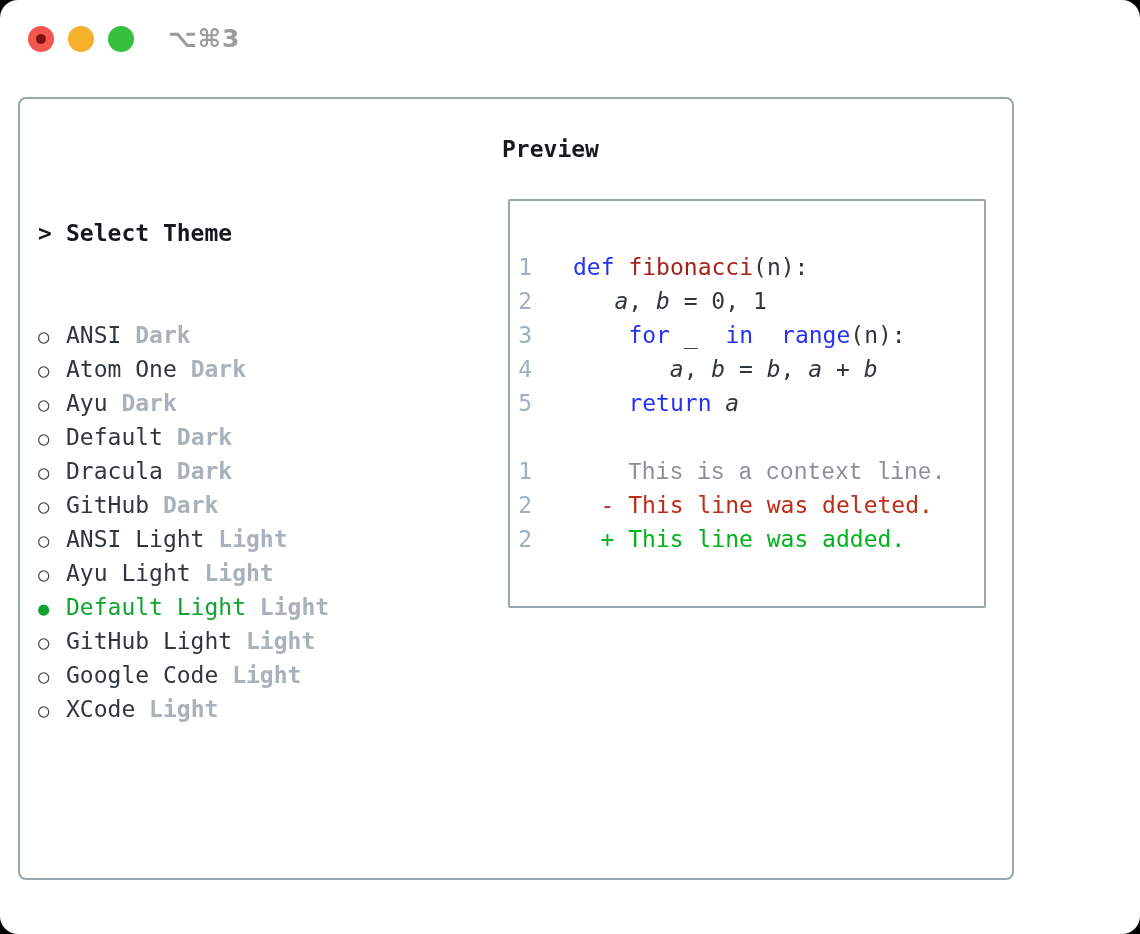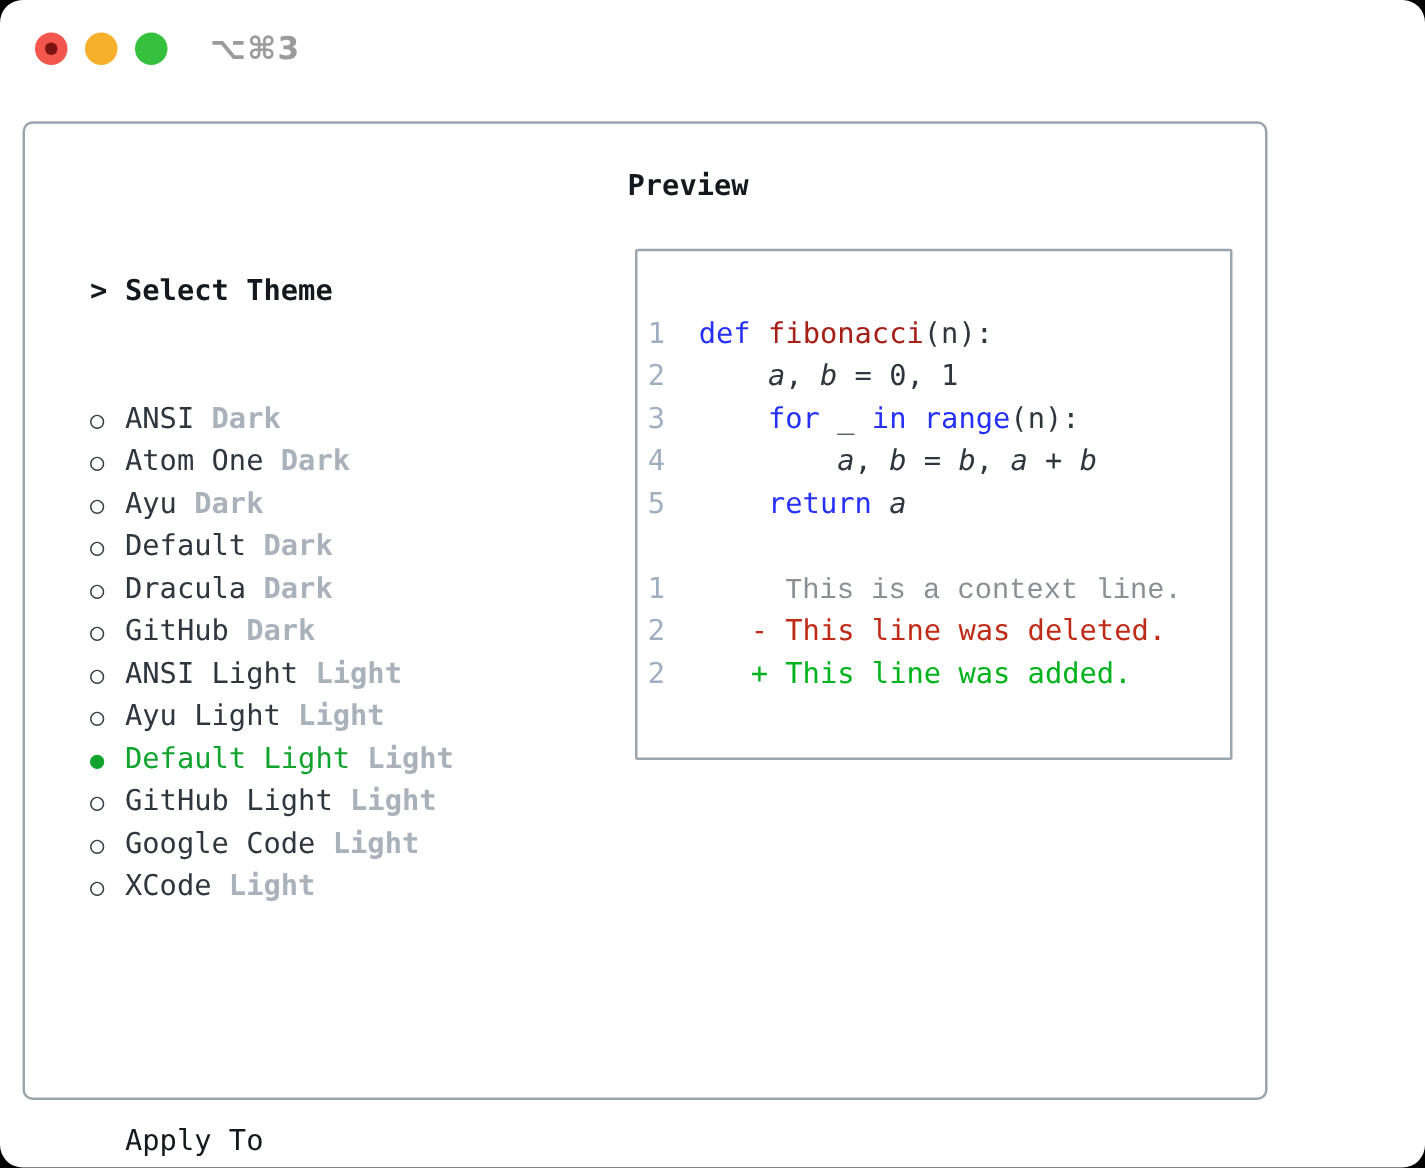--- a/index.html
+++ b/index.html
@@ -28,21 +28,21 @@
   
   .panel{
     position:absolute;left:18px;top:97px;width:996px;height:783px;
     border:2px solid var(--border);border-radius:8px;background:#fff;
   }
   
   .left-col{
     position:absolute;left:38px;top:148px;width:440px;
     font-size:23px;line-height:34px;color:var(--ink);white-space:pre;
   }
-  .line{height:34px;margin-left:34px;}
+  .line{height:34px;}
   .spacer{height:34px;}
   .prefix{display:inline-block;width:28px;color:var(--head);}
   .bullet{display:inline-block;width:28px;font-size:19px;color:#3a4046;}
   .bullet.on{color:var(--sel);}
   .hdr{font-weight:bold;color:var(--head);}
   .hdr-plain{color:var(--head);}
   .item-name{color:var(--ink);}
   .item-name.on{color:var(--sel);}
   .item-tag{color:var(--tag);font-weight:bold;}
   
@@ -54,21 +54,21 @@
     position:absolute;left:508px;top:199px;width:478px;height:409px;
     border:2px solid var(--border);border-radius:2px;background:#fff;
   }
   .code{
     position:absolute;left:518px;top:250px;
     font-size:23px;line-height:34px;white-space:pre;color:var(--ink);
   }
   .code .row{height:34px;}
   .ln{display:inline-block;min-width:14px;margin-right:27px;text-align:right;color:var(--num);}
   .seg-plain{color:var(--ink);}
-  .seg-kw{color:var(--kw);}
+  .seg-kw{color:var(--kw);margin-left:14px;}
   .seg-fn{color:var(--fn);}
   .seg-param{color:var(--ink);font-style:italic;}
   .seg-ctx{color:var(--ctx);font-family:Liberation Mono, monospace;}
   .seg-del{color:var(--del);}
   .seg-add{color:var(--add);}
 </style>
 </head>
 <body>
 
 <div class="window">
@@ -81,21 +81,20 @@
     <div class="tl tl-max"></div>
     <div class="win-title">⌥⌘3</div>
   </div>
 
   <div class="panel"></div>
 
   <div class="left-col">
     <div class="line"><span class="prefix hdr">&gt;</span><span class="hdr">Select Theme</span></div>
     <div id="theme-list"><div class="line"><span class="bullet">○</span><span class="item-name">ANSI</span><span class="item-tag"> Dark</span></div><div class="line"><span class="bullet">○</span><span class="item-name">Atom One</span><span class="item-tag"> Dark</span></div><div class="line"><span class="bullet">○</span><span class="item-name">Ayu</span><span class="item-tag"> Dark</span></div><div class="line"><span class="bullet">○</span><span class="item-name">Default</span><span class="item-tag"> Dark</span></div><div class="line"><span class="bullet">○</span><span class="item-name">Dracula</span><span class="item-tag"> Dark</span></div><div class="line"><span class="bullet">○</span><span class="item-name">GitHub</span><span class="item-tag"> Dark</span></div><div class="line"><span class="bullet">○</span><span class="item-name">ANSI Light</span><span class="item-tag"> Light</span></div><div class="line"><span class="bullet">○</span><span class="item-name">Ayu Light</span><span class="item-tag"> Light</span></div><div class="line"><span class="bullet on">●</span><span class="item-name on">Default Light</span><span class="item-tag"> Light</span></div><div class="line"><span class="bullet">○</span><span class="item-name">GitHub Light</span><span class="item-tag"> Light</span></div><div class="line"><span class="bullet">○</span><span class="item-name">Google Code</span><span class="item-tag"> Light</span></div><div class="line"><span class="bullet">○</span><span class="item-name">XCode</span><span class="item-tag"> Light</span></div></div>
     <div class="spacer"></div>
-    <div class="line"><span class="prefix"></span><span class="hdr-plain">Apply To</span></div>
     
     
     
   </div>
 
   <div class="preview-header">Preview</div>
   <div class="preview-box"></div>
   <div class="code" id="code"><div class="row"><span class="ln">1</span><span class="seg-kw">def</span><span class="seg-plain"> </span><span class="seg-fn">fibonacci</span><span class="seg-plain">(n):</span></div><div class="row"><span class="ln">2</span><span class="seg-plain">    </span><span class="seg-param">a</span><span class="seg-plain">, </span><span class="seg-param">b</span><span class="seg-plain"> = 0, 1</span></div><div class="row"><span class="ln">3</span><span class="seg-plain">    </span><span class="seg-kw">for</span><span class="seg-plain"> _ </span><span class="seg-kw">in</span><span class="seg-plain"> </span><span class="seg-kw">range</span><span class="seg-plain">(n):</span></div><div class="row"><span class="ln">4</span><span class="seg-plain">        </span><span class="seg-param">a</span><span class="seg-plain">, </span><span class="seg-param">b</span><span class="seg-plain"> = </span><span class="seg-param">b</span><span class="seg-plain">, </span><span class="seg-param">a</span><span class="seg-plain"> + </span><span class="seg-param">b</span></div><div class="row"><span class="ln">5</span><span class="seg-plain">    </span><span class="seg-kw">return</span><span class="seg-plain"> </span><span class="seg-param">a</span></div><div class="row"><span class="ln"></span></div><div class="row"><span class="ln">1</span><span class="seg-ctx">     This is a context line.</span></div><div class="row"><span class="ln">2</span><span class="seg-del">   - This line was deleted.</span></div><div class="row"><span class="ln">2</span><span class="seg-add">   + This line was added.</span></div></div>
 
 </div>

